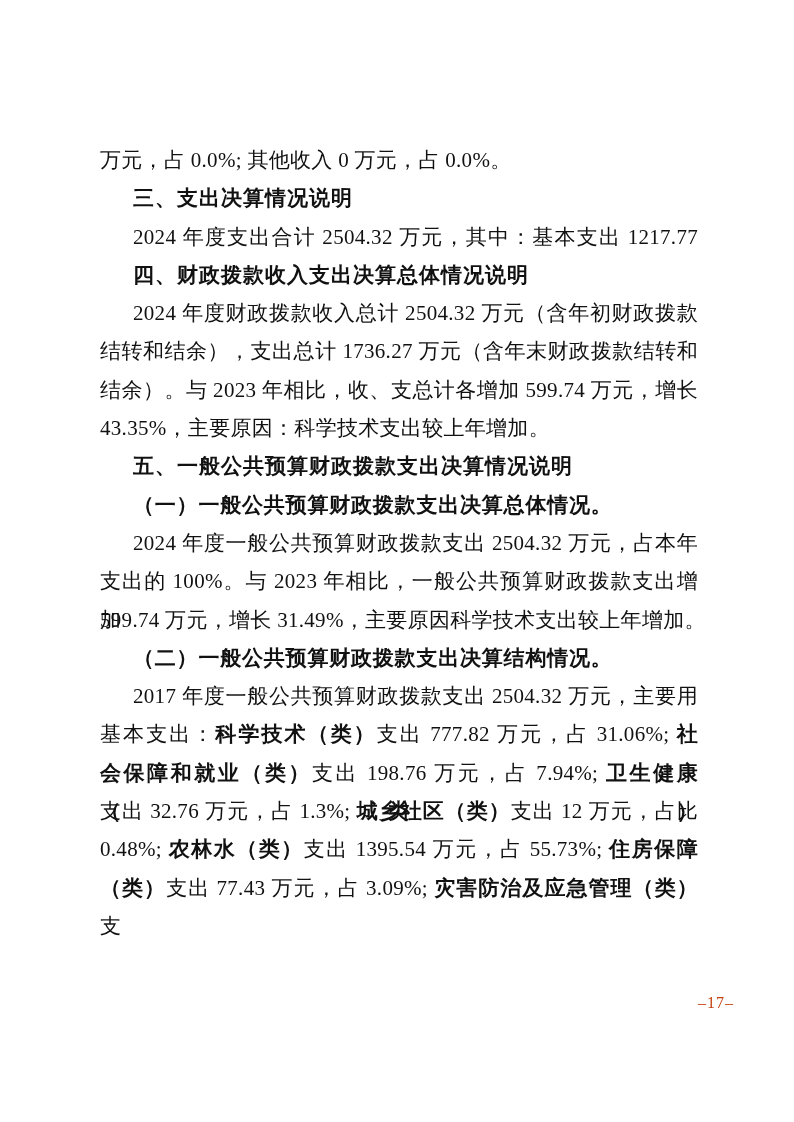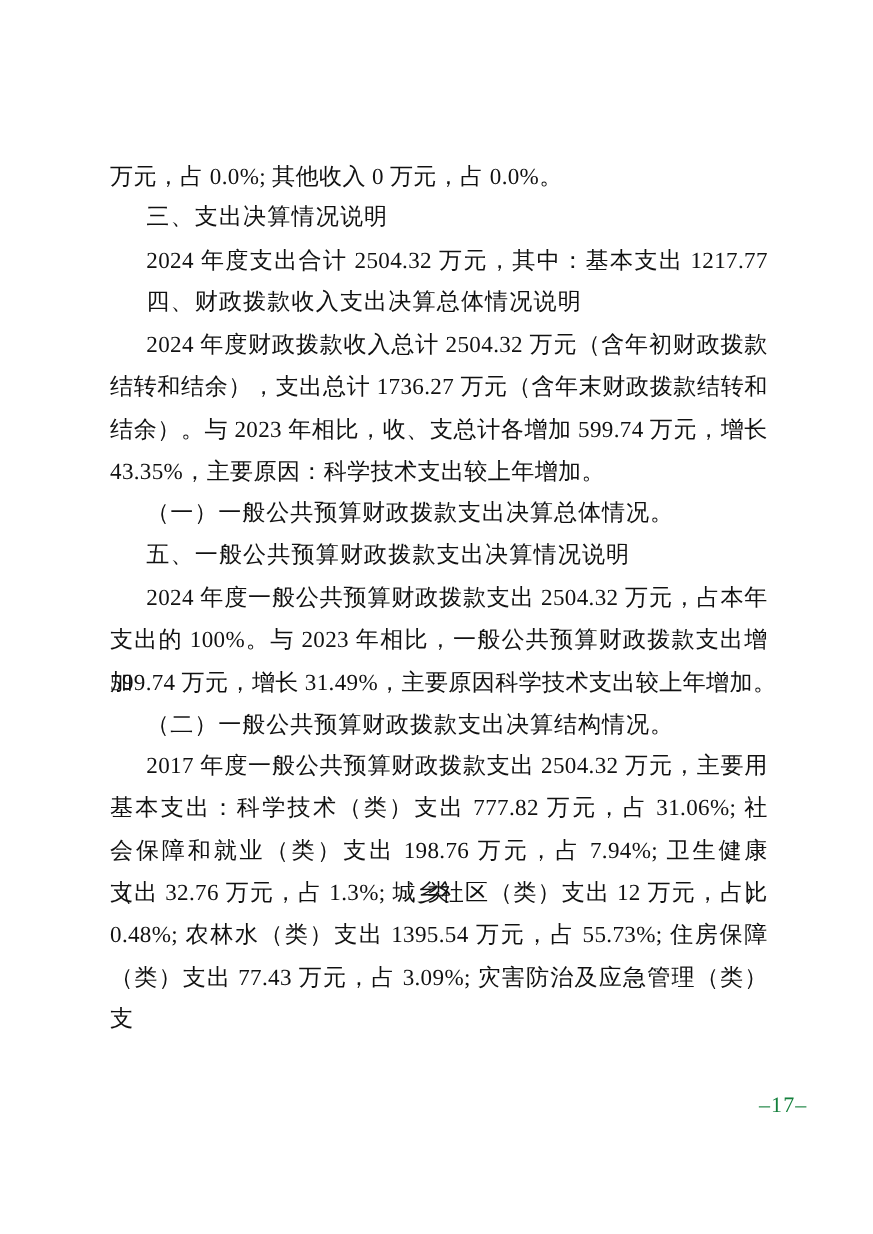--- a/index.html
+++ b/index.html
@@ -42,47 +42,47 @@
   .line.heading {
     font-family: "Liberation Sans", "DejaVu Sans", sans-serif;
     font-weight: 700;
     letter-spacing: 1px;
   }
   .line.subheading {
     font-weight: 700;
     letter-spacing: 0.8px;
   }
   .b {
-    font-weight: 400;
+    font-weight: 700;
   }
   .page-number {
     position: absolute;
     top: 994px;
     right: 96px;
     font-family: "Liberation Serif", "DejaVu Serif", serif;
-    font-size: 20px;
-    color: #15803d;
+    font-size: 16px;
+    color: #c2410c;
     letter-spacing: 1px;
   }
 </style>
 </head>
 <body>
 
 <div class="page">
   <div class="doc">
       <div class="line body"><span>万元，占 0.0%; 其他收入 0 万元，占 0.0%。</span></div>
       <div class="line heading indent"><span class="b">三、支出决算情况说明</span></div>
       <div class="line body indent fill"><span>2024 年度支出合计 2504.32 万元，其中：基本支出 1217.77</span></div>
       <div class="line heading indent"><span class="b">四、财政拨款收入支出决算总体情况说明</span></div>
       <div class="line body indent fill"><span>2024 年度财政拨款收入总计 2504.32 万元（含年初财政拨款</span></div>
       <div class="line body fill"><span>结转和结余），支出总计 1736.27 万元（含年末财政拨款结转和</span></div>
       <div class="line body fill"><span>结余）。与 2023 年相比，收、支总计各增加 599.74 万元，增长</span></div>
       <div class="line body"><span>43.35%，主要原因：科学技术支出较上年增加。</span></div>
+      <div class="line heading indent"><span class="b">五、一般公共预算财政拨款支出决算情况说明</span></div>
       <div class="line subheading indent"><span class="b">（一）一般公共预算财政拨款支出决算总体情况。</span></div>
-      <div class="line heading indent"><span class="b">五、一般公共预算财政拨款支出决算情况说明</span></div>
       <div class="line body indent fill"><span>2024 年度一般公共预算财政拨款支出 2504.32 万元，占本年</span></div>
       <div class="line body fill"><span>支出的 100%。与 2023 年相比，一般公共预算财政拨款支出增加</span></div>
       <div class="line body"><span>599.74 万元，增长 31.49%，主要原因科学技术支出较上年增加。</span></div>
       <div class="line subheading indent"><span class="b">（二）一般公共预算财政拨款支出决算结构情况。</span></div>
       <div class="line body indent fill"><span>2017 年度一般公共预算财政拨款支出 2504.32 万元，主要用</span></div>
       <div class="line body fill"><span>基本支出：</span><span class="b">科学技术（类）</span><span>支出 777.82 万元，占 31.06%; </span><span class="b">社</span></div>
       <div class="line body fill"><span class="b">会保障和就业（类）</span><span>支出 198.76 万元，占 7.94%; </span><span class="b">卫生健康（类）</span></div>
       <div class="line body fill"><span>支出 32.76 万元，占 1.3%; </span><span class="b">城乡社区（类）</span><span>支出 12 万元，占比</span></div>
       <div class="line body fill"><span>0.48%; </span><span class="b">农林水（类）</span><span>支出 1395.54 万元，占 55.73%; </span><span class="b">住房保障</span></div>
       <div class="line body fill"><span class="b">（类）</span><span>支出 77.43 万元，占 3.09%; </span><span class="b">灾害防治及应急管理（类）</span><span>支</span></div>

